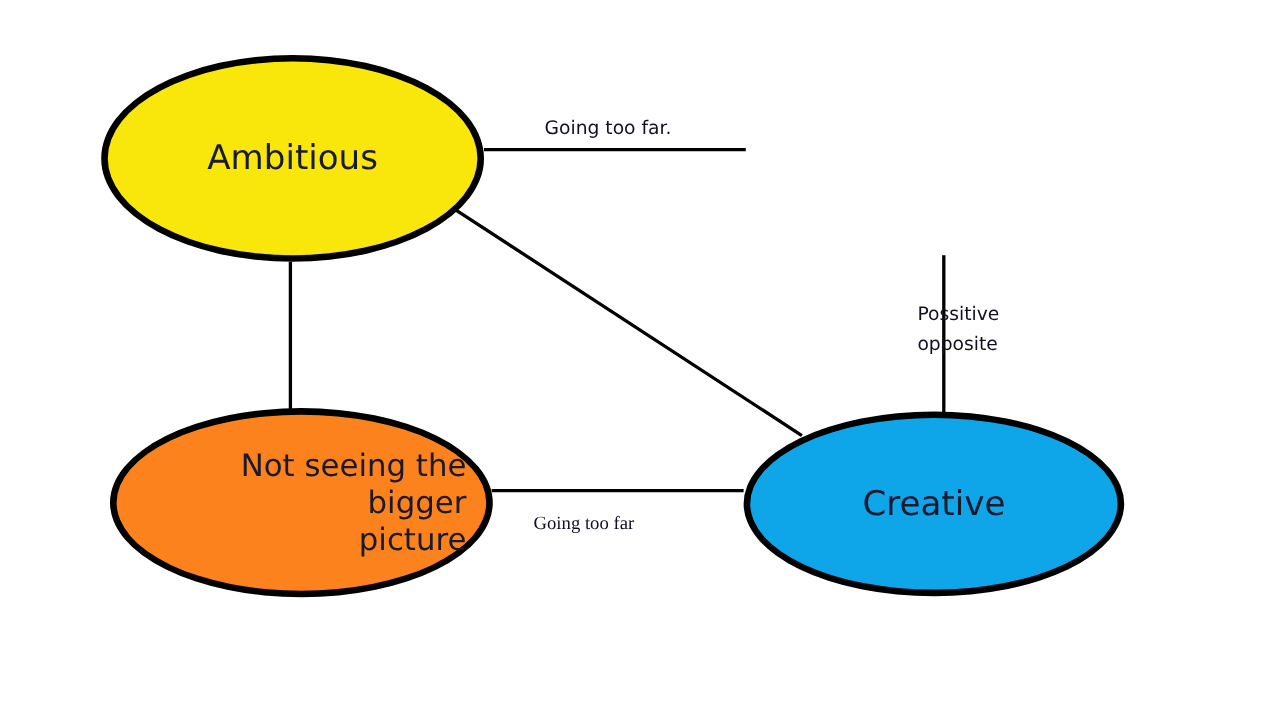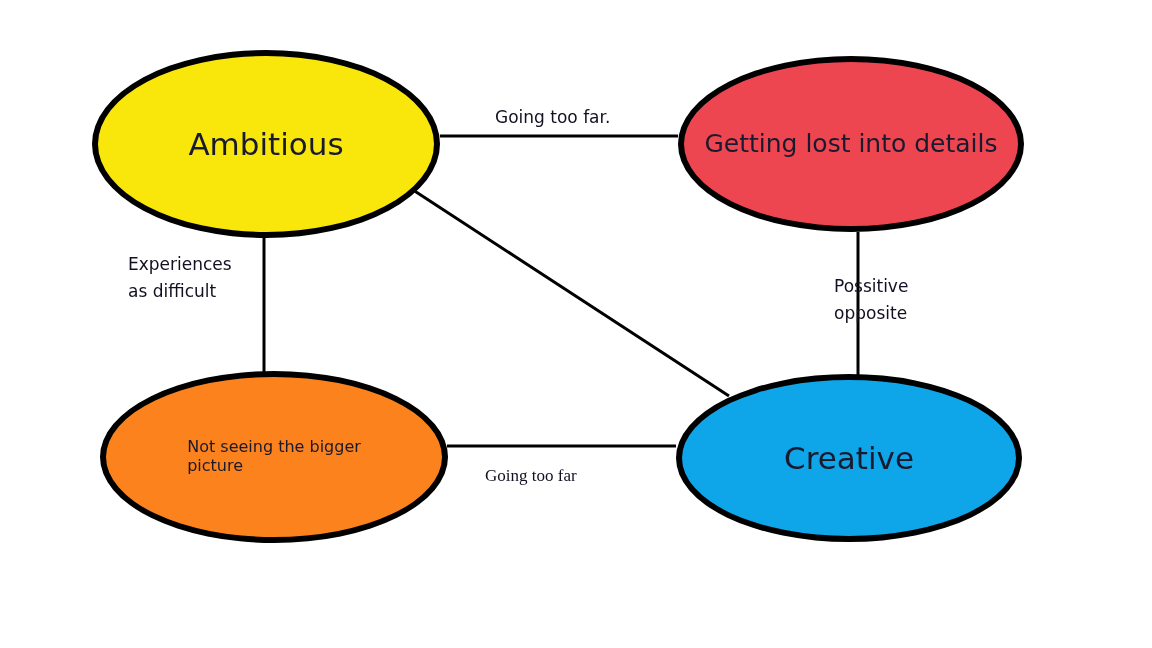--- a/index.html
+++ b/index.html
@@ -27,21 +27,21 @@
     height: 648px;
   }
   .node {
     position: absolute;
     box-sizing: border-box;
     border-radius: 50%;
     border: 6px solid #000000;
     display: flex;
     align-items: center;
     justify-content: center;
-    text-align: left;
+    text-align: right;
   }
   .node-label {
     color: #1a1a2e;
     line-height: 1.18;
     padding: 0 18px;
     white-space: pre-line;
   }
   #node-ambitious {
     left: 92px; top: 50px;
     width: 348px; height: 188px;
@@ -52,21 +52,21 @@
     left: 678px; top: 56px;
     width: 346px; height: 176px;
     background: #ee4650;
   }
   #node-details .node-label { font-size: 25px; padding: 0 6px; }
   #node-bigger-picture {
     left: 100px; top: 371px;
     width: 348px; height: 172px;
     background: #fb821c;
   }
-  #node-bigger-picture .node-label { font-size: 16px; }
+  #node-bigger-picture .node-label { font-size: 28px; }
   #node-creative {
     left: 676px; top: 374px;
     width: 346px; height: 168px;
     background: #0ea5e9;
   }
   #node-creative .node-label { font-size: 31px; }
 
   .edge-label {
     position: absolute;
     color: #111122;
@@ -90,37 +90,32 @@
     <line x1="264" y1="238" x2="264" y2="377" stroke="#000000" stroke-width="3"></line>
     <line x1="410" y1="188" x2="729" y2="396" stroke="#000000" stroke-width="3"></line>
     <line x1="858" y1="232" x2="858" y2="380" stroke="#000000" stroke-width="3"></line>
     <line x1="447" y1="446" x2="676" y2="446" stroke="#000000" stroke-width="3"></line>
   </svg>
 
   <div class="node" id="node-ambitious">
     <span class="node-label">Ambitious</span>
   </div>
 
-  <div class="node" id="node-details">
-    <span class="node-label">Getting lost into details</span>
-  </div>
 
   <div class="node" id="node-bigger-picture">
     <span class="node-label">Not seeing the bigger
 picture</span>
   </div>
 
   <div class="node" id="node-creative">
     <span class="node-label">Creative</span>
   </div>
 
   <div class="edge-label" id="label-going-too-far-top">Going too far.</div>
 
-  <div class="edge-label" id="label-experiences">Experiences
-as difficult</div>
 
 
   <div class="edge-label" id="label-possitive-opposite">Possitive
 opposite</div>
 
   <div class="edge-label" id="label-going-too-far-bottom">Going too far</div>
 
 </div>
 
 </body></html>

